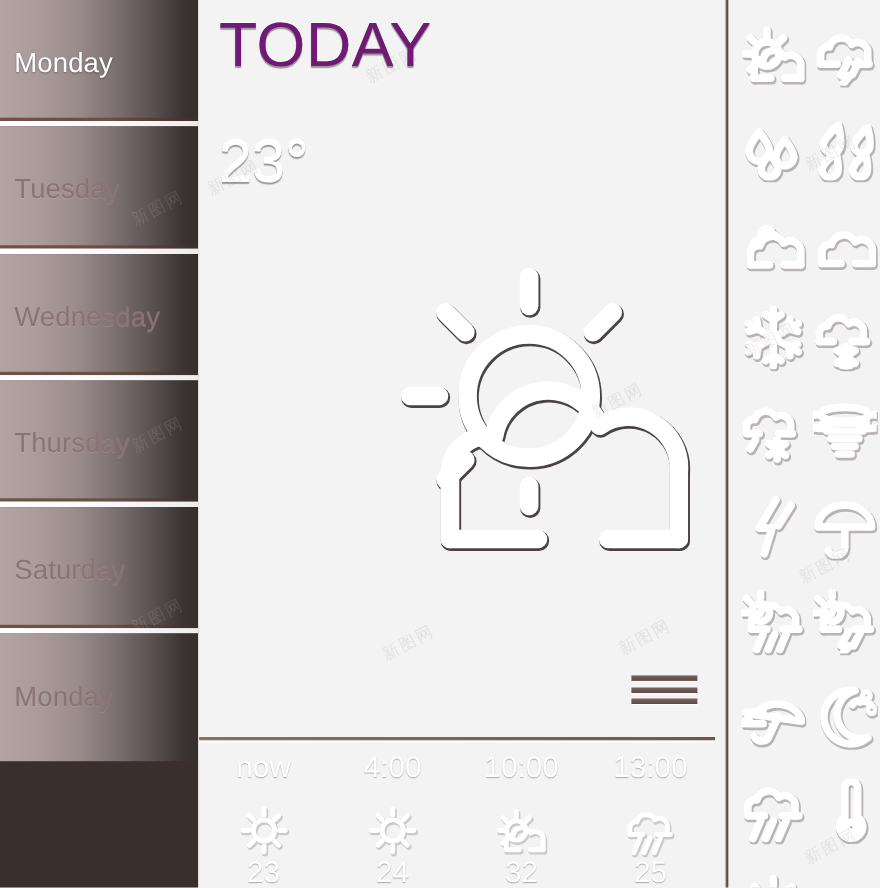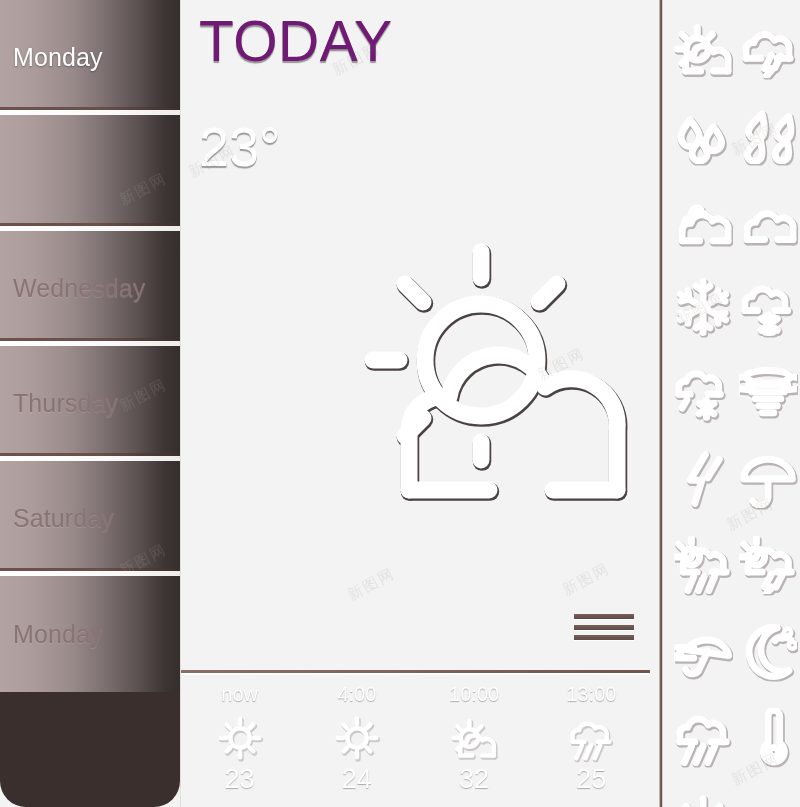--- a/index.html
+++ b/index.html
@@ -15,21 +15,20 @@
     background:#f3f3f3;
     display:flex;
   }
 
   
   #sidebar {
     position:relative;
     width:180px; height:807px;
     flex:0 0 180px;
     background:#3a2f2c;
-    border-radius:26px;
   }
   .day-row {
     position:relative;
     width:180px;
     height:115.3px;
     background:linear-gradient(90deg,#b4a3a3 0%,#ab9b9b 18%,#9c8d8d 38%,#7d7070 58%,#584f4e 78%,#3b3433 92%,#342e2d 100%);
     display:flex;
     align-items:center;
     overflow:hidden;
   }
@@ -131,25 +130,25 @@
     background:#f3f3f3;
   }
   .hour-col {
     flex:1 1 0;
     display:flex;
     flex-direction:column;
     align-items:center;
     padding-top:8px;
   }
   .hour-time {
-    font-size:20px;
+    font-size:27px;
     color:#ffffff;
     text-shadow:0 1px 1px rgba(150,145,145,0.75);
     line-height:1;
-    margin-bottom:8px;
+    margin-bottom:20px;
   }
   .hour-icon { height:52px; display:flex; align-items:center; justify-content:center; }
   .hour-temp {
     font-size:27px;
     color:#ffffff;
     text-shadow:0 1px 1px rgba(150,145,145,0.75);
     line-height:1;
     margin-top:2px;
   }
 
@@ -236,20 +235,21 @@
 
 <div id="app">
 
   <div id="sidebar">
       <div class="day-row active">
         <span class="day-label">Monday</span>
         <div class="sep-dark"></div>
         <div class="sep-light"></div>
       </div>
       <div class="day-row">
+        <span class="day-label">Tuesday</span>
         <div class="sep-dark"></div>
         <div class="sep-light"></div>
         <span class="wm" style="left: 118px; top: 65px; color: rgba(255, 255, 255, 0.1);">新图网</span>
       </div>
       <div class="day-row">
         <span class="day-label">Wednesday</span>
         <div class="sep-dark"></div>
         <div class="sep-light"></div>
       </div>
       <div class="day-row">

